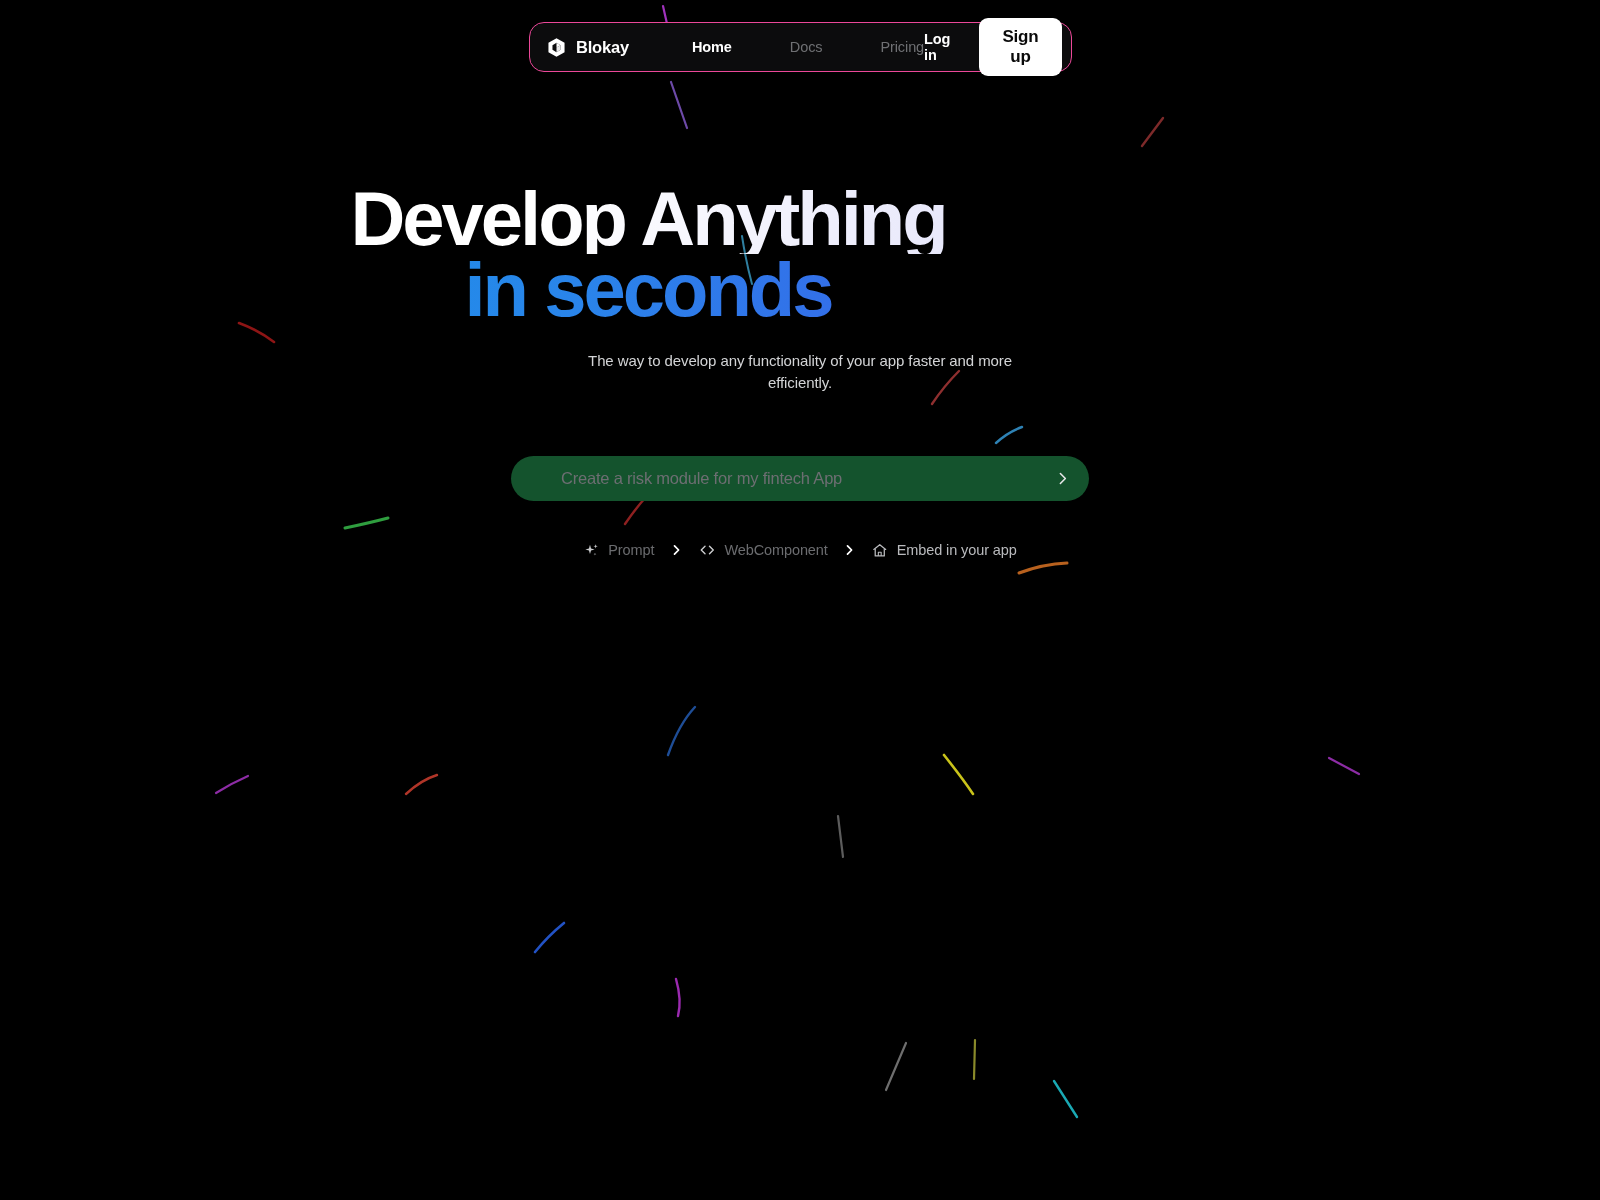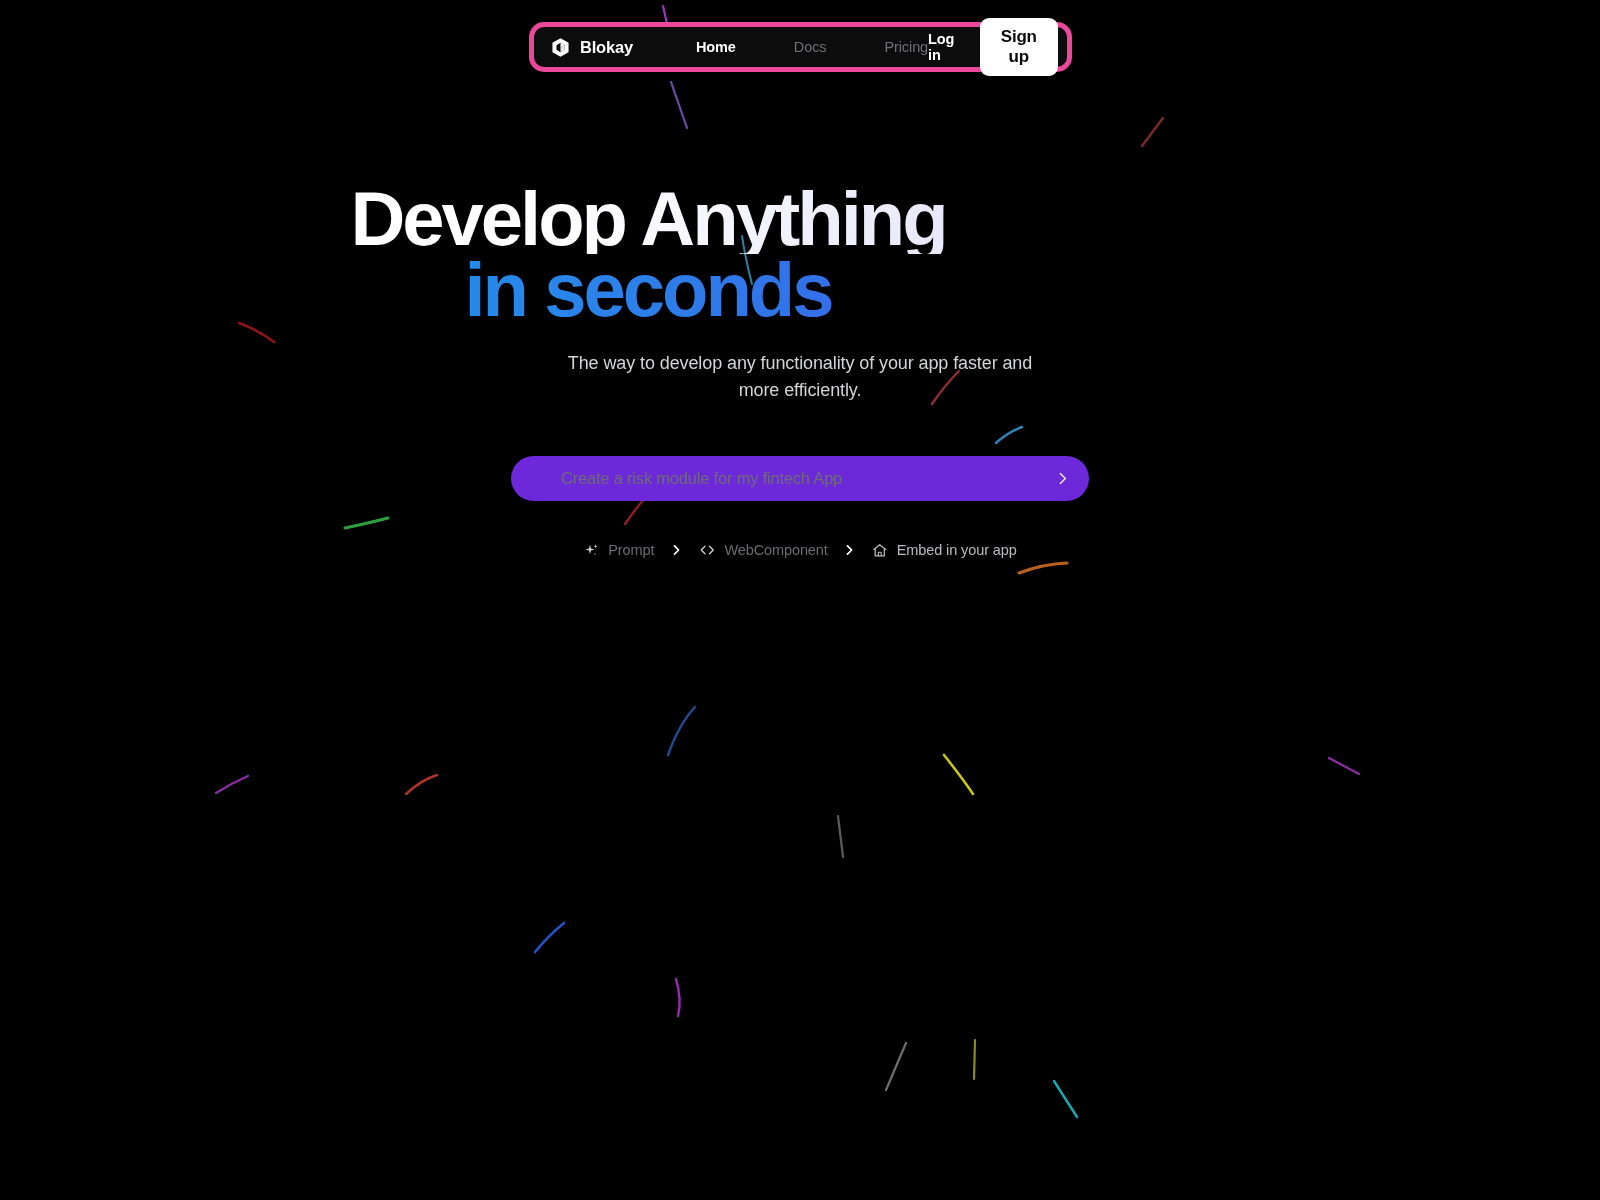--- a/index.html
+++ b/index.html
@@ -29,21 +29,21 @@
   }
 
   
   .navbar {
     position: absolute;
     left: 529px;
     top: 22px;
     width: 543px;
     height: 50px;
     background: #0c0c0d;
-    border: 5px solid #ec4899;
+    border: 1px solid #ec4899;
     border-radius: 15px;
     display: flex;
     align-items: center;
     padding: 0 9px 0 16px;
     z-index: 20;
   }
 
   .brand {
     display: flex;
     align-items: center;
@@ -129,34 +129,34 @@
     color: transparent;
   }
 
   .hero-sub {
     position: absolute;
     top: 350px;
     left: 50%;
     transform: translateX(-50%);
     width: 490px;
     color: #d3d4d6;
-    font-size: 18px;
+    font-size: 15px;
     line-height: 1.48;
     letter-spacing: -0.1px;
   }
 
   
   .prompt-wrap {
     position: absolute;
     top: 456px;
     left: 50%;
     transform: translateX(-50%);
     width: 578px;
     height: 45px;
-    background: #6d28d9;
+    background: #14532d;
     border-radius: 23px;
     display: flex;
     align-items: center;
     padding: 0 18px 0 50px;
   }
   .prompt-input {
     flex: 1;
     background: transparent;
     border: none;
     outline: none;

